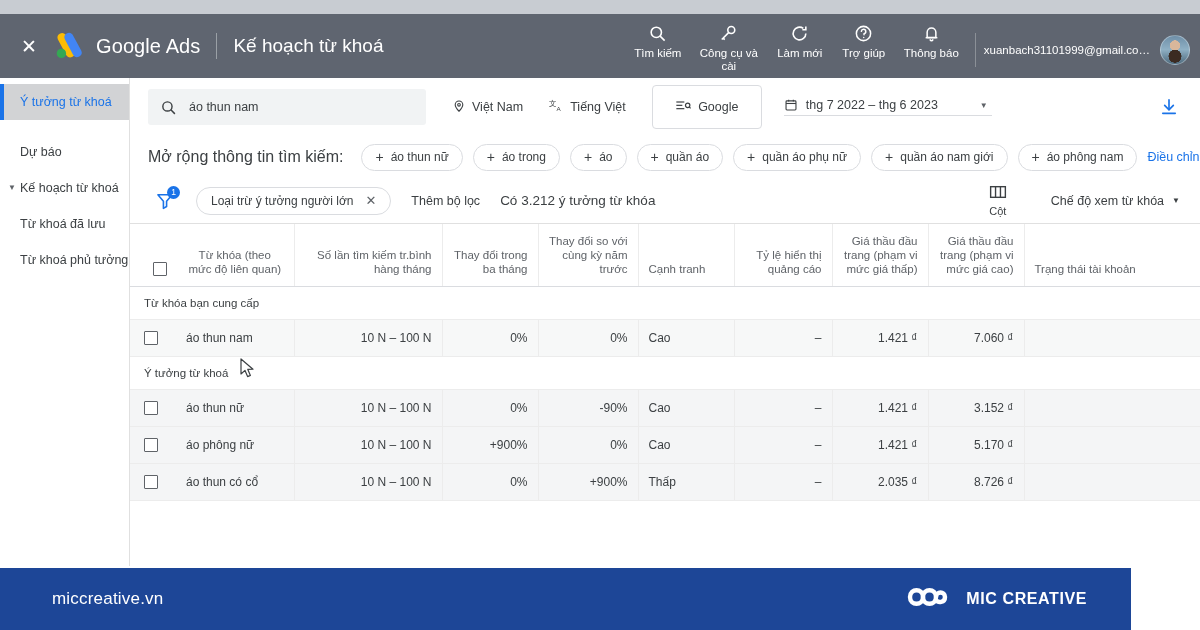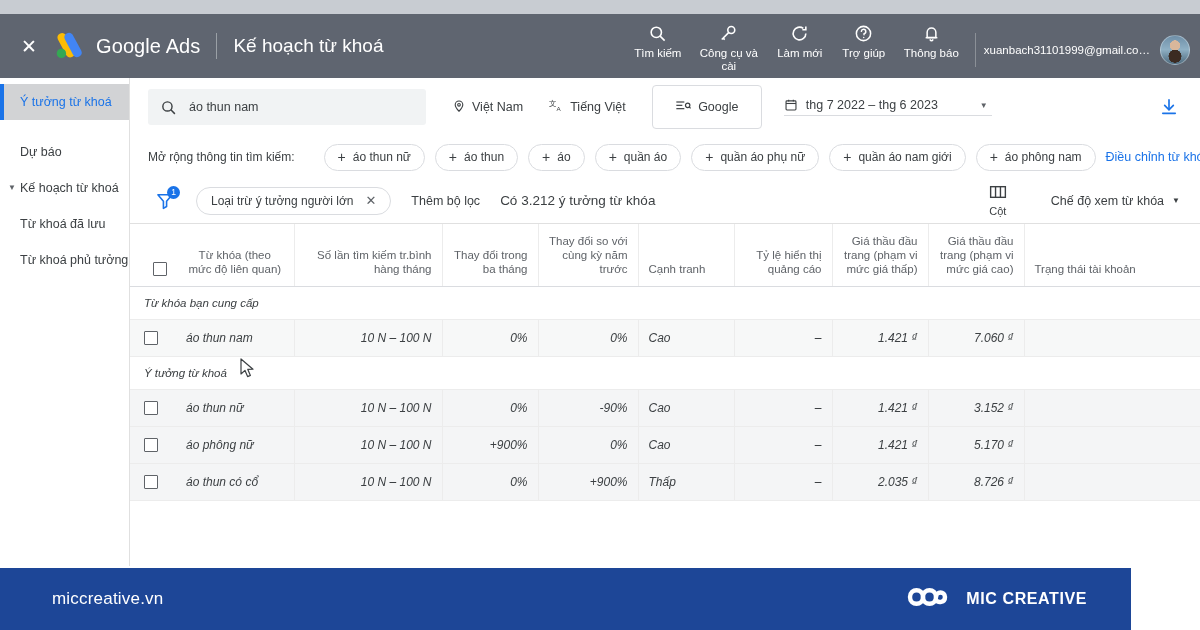--- a/index.html
+++ b/index.html
@@ -120,21 +120,21 @@
   .download-btn {
     margin-left:auto; width:26px; height:26px; display:flex; align-items:center;
     justify-content:center; cursor:pointer;
   }
 
   
   .expand-row {
     height:42px; display:flex; align-items:center; padding:0 18px;
     gap:10px;
   }
-  .expand-label { font-size:12px; color:#3c4043; white-space:nowrap; margin-right:19px; }
+  .expand-label { font-size:16px; color:#3c4043; white-space:nowrap; margin-right:8px; }
   .chip {
     height:27px; border:1px solid #dadce0; border-radius:14px;
     display:flex; align-items:center; gap:7px; padding:0 13px;
     font-size:12px; color:#3c4043; cursor:pointer; white-space:nowrap; background:#fff;
   }
   .chip .plus { font-size:14px; color:#3c4043; line-height:1; font-weight:400; }
   .adjust-link {
     margin-left:auto; font-size:12.5px; color:#1a73e8; cursor:pointer; white-space:nowrap;
   }
 
@@ -176,21 +176,21 @@
   }
   .tbl th.chk-col, .tbl td.chk-col { border-right:none; width:46px; padding-left:14px; padding-right:0; }
   .tbl th.kw-col { text-align:center; border-right:1px solid #ececec; }
   .tbl th.num { text-align:right; }
   .tbl th.lft { text-align:left; }
   .tbl th.last { border-right:none; }
 
   .tbl td {
     font-size:12px; color:#3c4043; padding:0 10px; height:37px;
     border-right:1px solid #ececec; border-bottom:1px solid #ececec;
-    white-space:nowrap; overflow:hidden; text-overflow:ellipsis;font-style:italic;
+    white-space:nowrap; overflow:hidden; text-overflow:ellipsis;
   }
   .tbl td.num { text-align:right; }
   .tbl td.lft { text-align:left; }
   .tbl td.last { border-right:none; }
   .tbl tr.grow td {
     background:#fff; border-right:none; font-size:11.5px; color:#3c4043;
     height:33px; padding-left:14px; border-bottom:1px solid #ececec;
   }
   .tbl tr.datarow td { background:#f4f5f6; }
   .tbl tr.datarow.first td { background:#f7f8f8; }
@@ -401,21 +401,21 @@
 
     <div class="expand-row">
       <span class="expand-label">Mở rộng thông tin tìm kiếm:</span>
 
       <div class="chip">
         <span class="plus">+</span>
         <span>áo thun nữ</span>
       </div>
       <div class="chip">
         <span class="plus">+</span>
-        <span>áo thun</span>
+        <span>áo trong</span>
       </div>
       <div class="chip">
         <span class="plus">+</span>
         <span>áo</span>
       </div>
       <div class="chip">
         <span class="plus">+</span>
         <span>quần áo</span>
       </div>
       <div class="chip">

